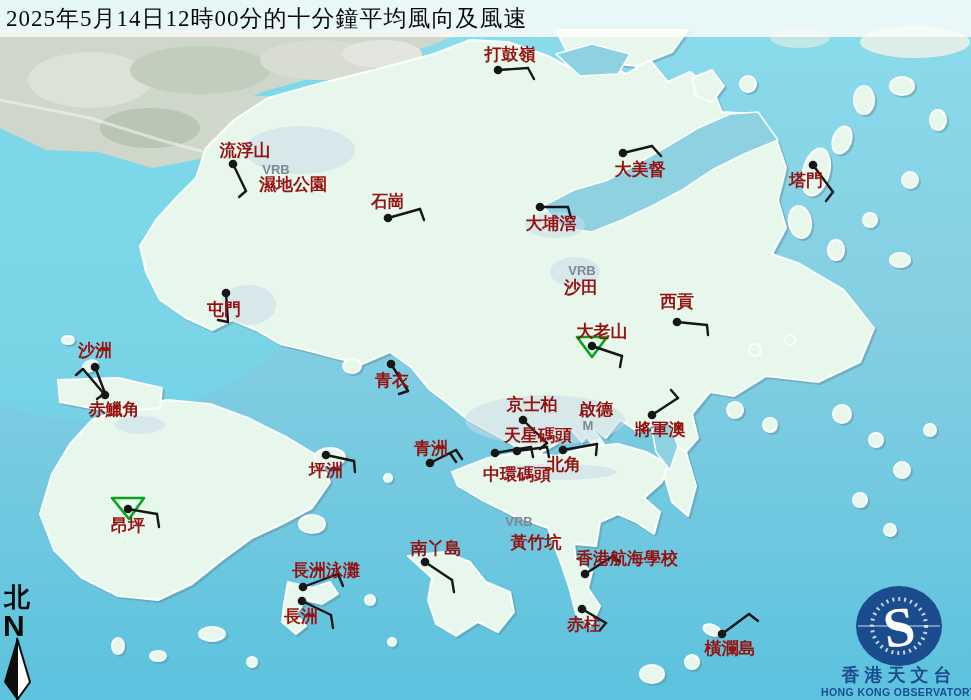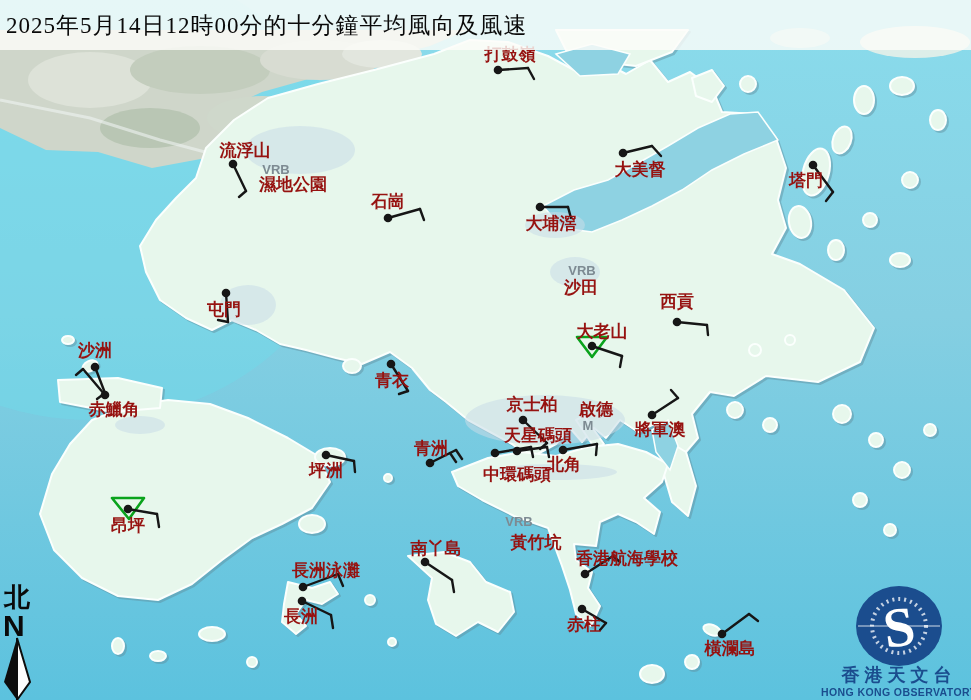--- a/index.html
+++ b/index.html
@@ -3,21 +3,21 @@
 <meta charset="utf-8">
 <style>
   html,body{margin:0;padding:0;background:#333;}
   .stage{
     position:relative;width:971px;height:700px;overflow:hidden;
     font-family:"Liberation Serif","DejaVu Serif",serif;
     background:#7fcfe2;
   }
   .stage svg{position:absolute;left:0;top:0;}
   #titlebar{
-    position:absolute;left:0;top:0;width:100%;height:50px;
+    position:absolute;left:0;top:0;width:100%;height:37px;
     background:rgba(253,253,249,0.82);
     display:flex;align-items:center;
     z-index:30;
   }
   #titlebar .t{
     font-family:"Liberation Serif","DejaVu Serif",serif;
     font-size:23px;color:#0a0a0a;padding-left:6px;letter-spacing:1px;white-space:nowrap;
   }
   .stn{font:bold 17px "Liberation Serif","DejaVu Serif",serif;fill:#961210;}
   .note{font:bold 13px "Liberation Sans","DejaVu Sans",sans-serif;fill:#7d8a92;}

